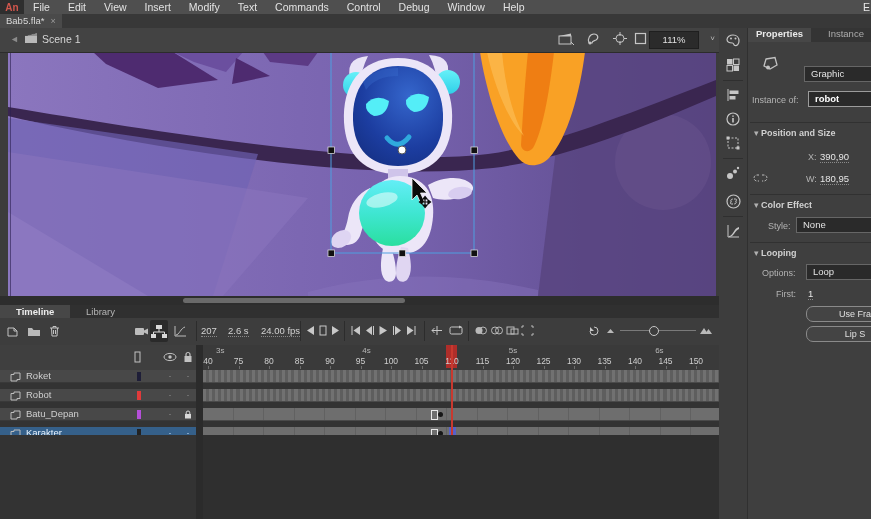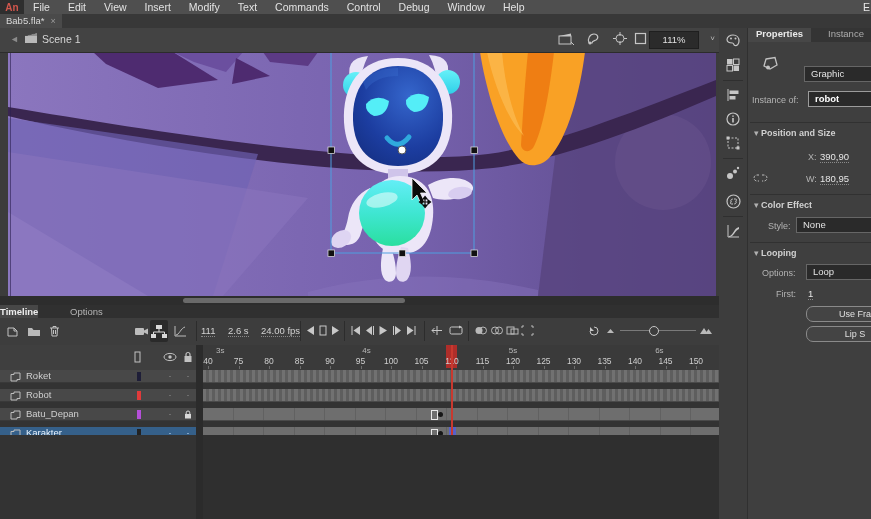--- a/index.html
+++ b/index.html
@@ -26,21 +26,21 @@
            border:1px solid #1f1f1f;color:#e0e0e0;font-size:9.5px;text-align:center;line-height:16px;}
   #zoomdd{position:absolute;right:4px;top:6px;color:#bbb;font-size:8px;}
   
   #stage-wrap{left:0;top:52px;width:719px;height:244px;background:#3c3c3c;overflow:hidden;}
   #stage-svg{position:absolute;left:8px;top:0;}
   #hscroll{left:0;top:296px;width:719px;height:9px;background:#2d2d2d;}
   #hscroll .thumb{position:absolute;left:183px;top:2px;width:222px;height:5px;background:#6a6a6a;border-radius:3px;}
   
   #timeline{left:0;top:305px;width:719px;height:214px;background:#333;}
   #tl-tabs{position:absolute;left:0;top:0;width:719px;height:13px;background:#303030;}
-  .tl-tab{position:absolute;top:0;height:13px;font-size:9.5px;line-height:13px;padding:0 0;color:#b5b5b5;}
+  .tl-tab{position:absolute;top:0;height:13px;font-size:9.5px;line-height:13px;padding:0 16px;color:#b5b5b5;}
   .tl-tab.active{background:#474747;color:#ededed;font-weight:bold;}
   #tl-toolbar{position:absolute;left:0;top:13px;width:719px;height:27px;background:#3d3d3d;border-bottom:1px solid #272727;}
   .sep{position:absolute;top:3px;width:1px;height:20px;background:#2c2c2c;}
   .hot{color:#d3d3d3;font-size:9.5px;border-bottom:1px dotted #8a8a8a;position:absolute;top:7px;}
   .ticon{position:absolute;top:7px;}
   #parenting-btn{position:absolute;left:150px;top:2px;width:18px;height:22px;background:#2a2a2a;border-radius:2px;}
   
   #tl-head{position:absolute;left:0;top:40px;width:719px;height:25px;background:#3a3a3a;border-bottom:1px solid #2a2a2a;}
   #name-head{position:absolute;left:0;top:0;width:196px;height:25px;background:#3f3f3f;}
   #ruler{position:absolute;left:203px;top:0;width:516px;height:25px;overflow:hidden;}
@@ -256,21 +256,21 @@
     </g>
   </svg>
 </div>
 <div id="hscroll" class="abs">
   <div class="thumb"></div>
 </div>
 
 <div id="timeline" class="abs">
   <div id="tl-tabs">
       <span class="tl-tab active" style="left: 0px;">Timeline</span>
-      <span class="tl-tab" style="left: 70px;">Options</span>
+      <span class="tl-tab" style="left: 70px;">Library</span>
     </div>
 
   <div id="tl-toolbar">
     <span class="ticon" style="left:6px;">
       <svg width="13" height="12">
           <path d="M2 3 L8 3 L11 6 L11 11 L2 11 Z" fill="none" stroke="#c2c2c2"></path>
           <path d="M8 3 L8 6 L11 6" fill="none" stroke="#c2c2c2"></path>
         </svg>
     </span>
     <span class="ticon" style="left:27px;">
@@ -301,21 +301,21 @@
         </svg>
     </span>
     <span class="ticon" style="left:173px;">
       <svg width="14" height="12">
           <path d="M2 1 V11 H13" stroke="#bdbdbd" fill="none"></path>
           <path d="M3 10 C6 10 8 3 12 2" stroke="#bdbdbd" fill="none"></path>
         </svg>
     </span>
 
     <span class="sep" style="left:196px;"></span>
-    <span class="hot" style="left:201px;">111</span>
+    <span class="hot" style="left:201px;">207</span>
     <span class="hot" style="left:228px;">2.6 s</span>
     <span class="hot" style="left:261px;">24.00 fps</span>
     <span class="sep" style="left:300px;"></span>
 
     <span class="ticon" style="left:306px;">
       <svg width="9" height="11">
           <path d="M8 1 L1 5.5 L8 10 Z" fill="#c8c8c8"></path>
         </svg>
       </span>
     <span class="ticon" style="left:319px;">

